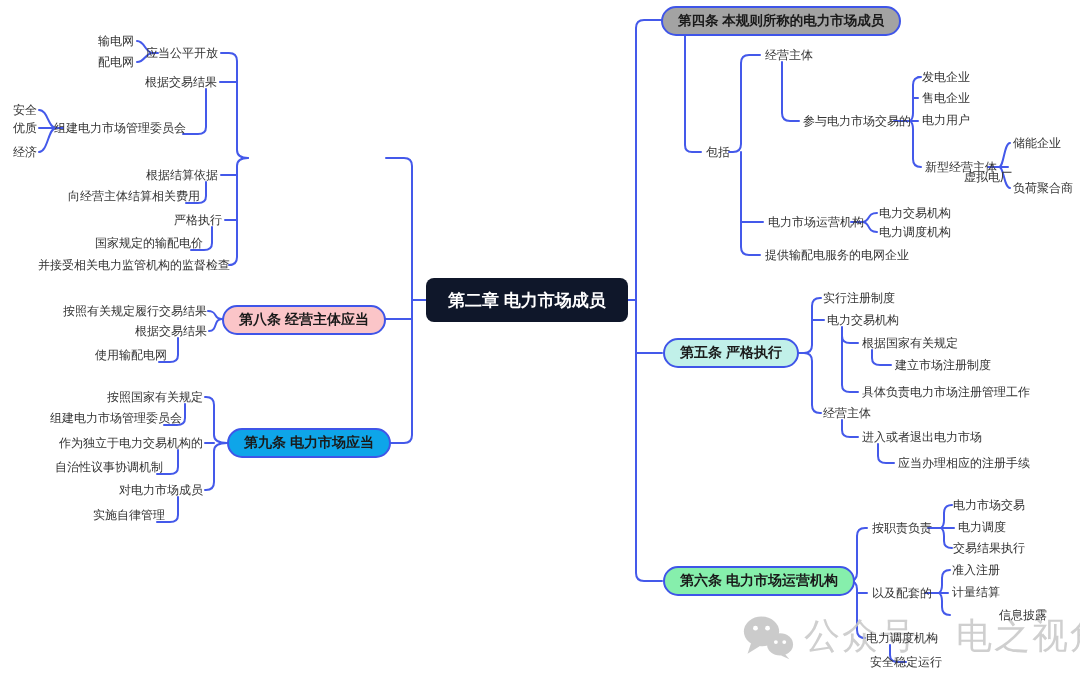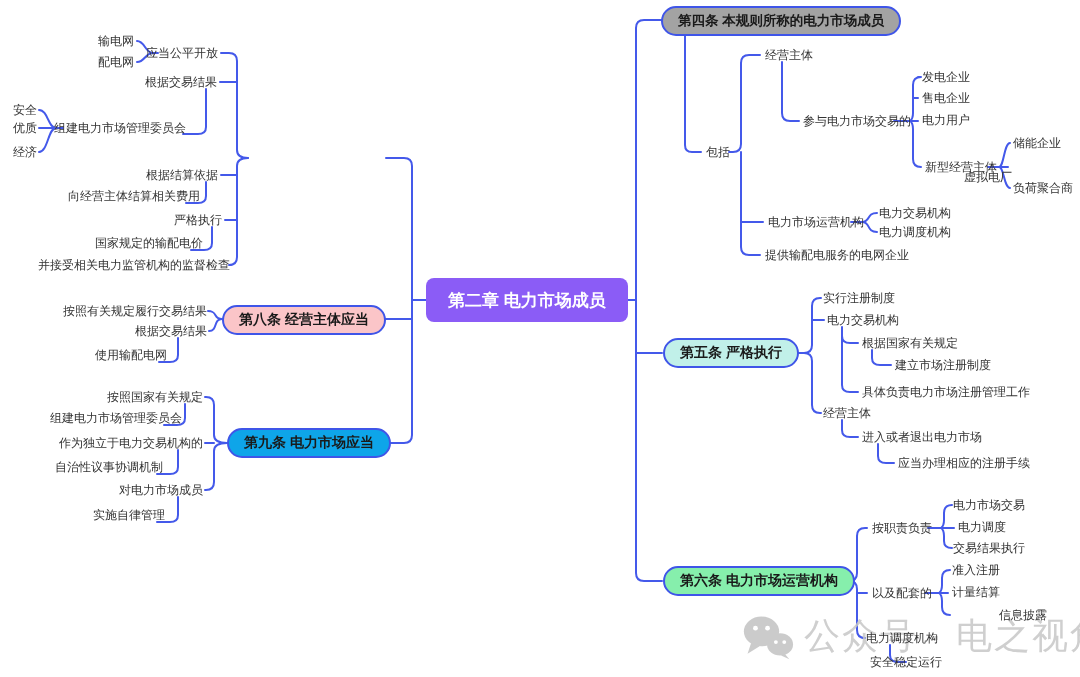--- a/index.html
+++ b/index.html
@@ -29,21 +29,21 @@
     border:2px solid #3f55e8;
     border-radius:16px;
     font-size:14px;font-weight:bold;color:#1a1a1a;
     white-space:nowrap;
     box-sizing:border-box;
     z-index:3;
   }
   .topic.center{
     height:44px;
     border:none;border-radius:8px;
-    background:#8b5cf6;
+    background:#0f172a;
     color:#ffffff;
     font-size:17px;
     padding:0 22px;
   }
   .fill-a7{background:#fbdfb2;}
   .fill-a8{background:#fbc5c8;}
   .fill-a9{background:#0ea5e9;}
   .fill-a4{background:#a3a3a3;}
   .fill-a5{background:#c1f0e9;}
   .fill-a6{background:#86efac;}

